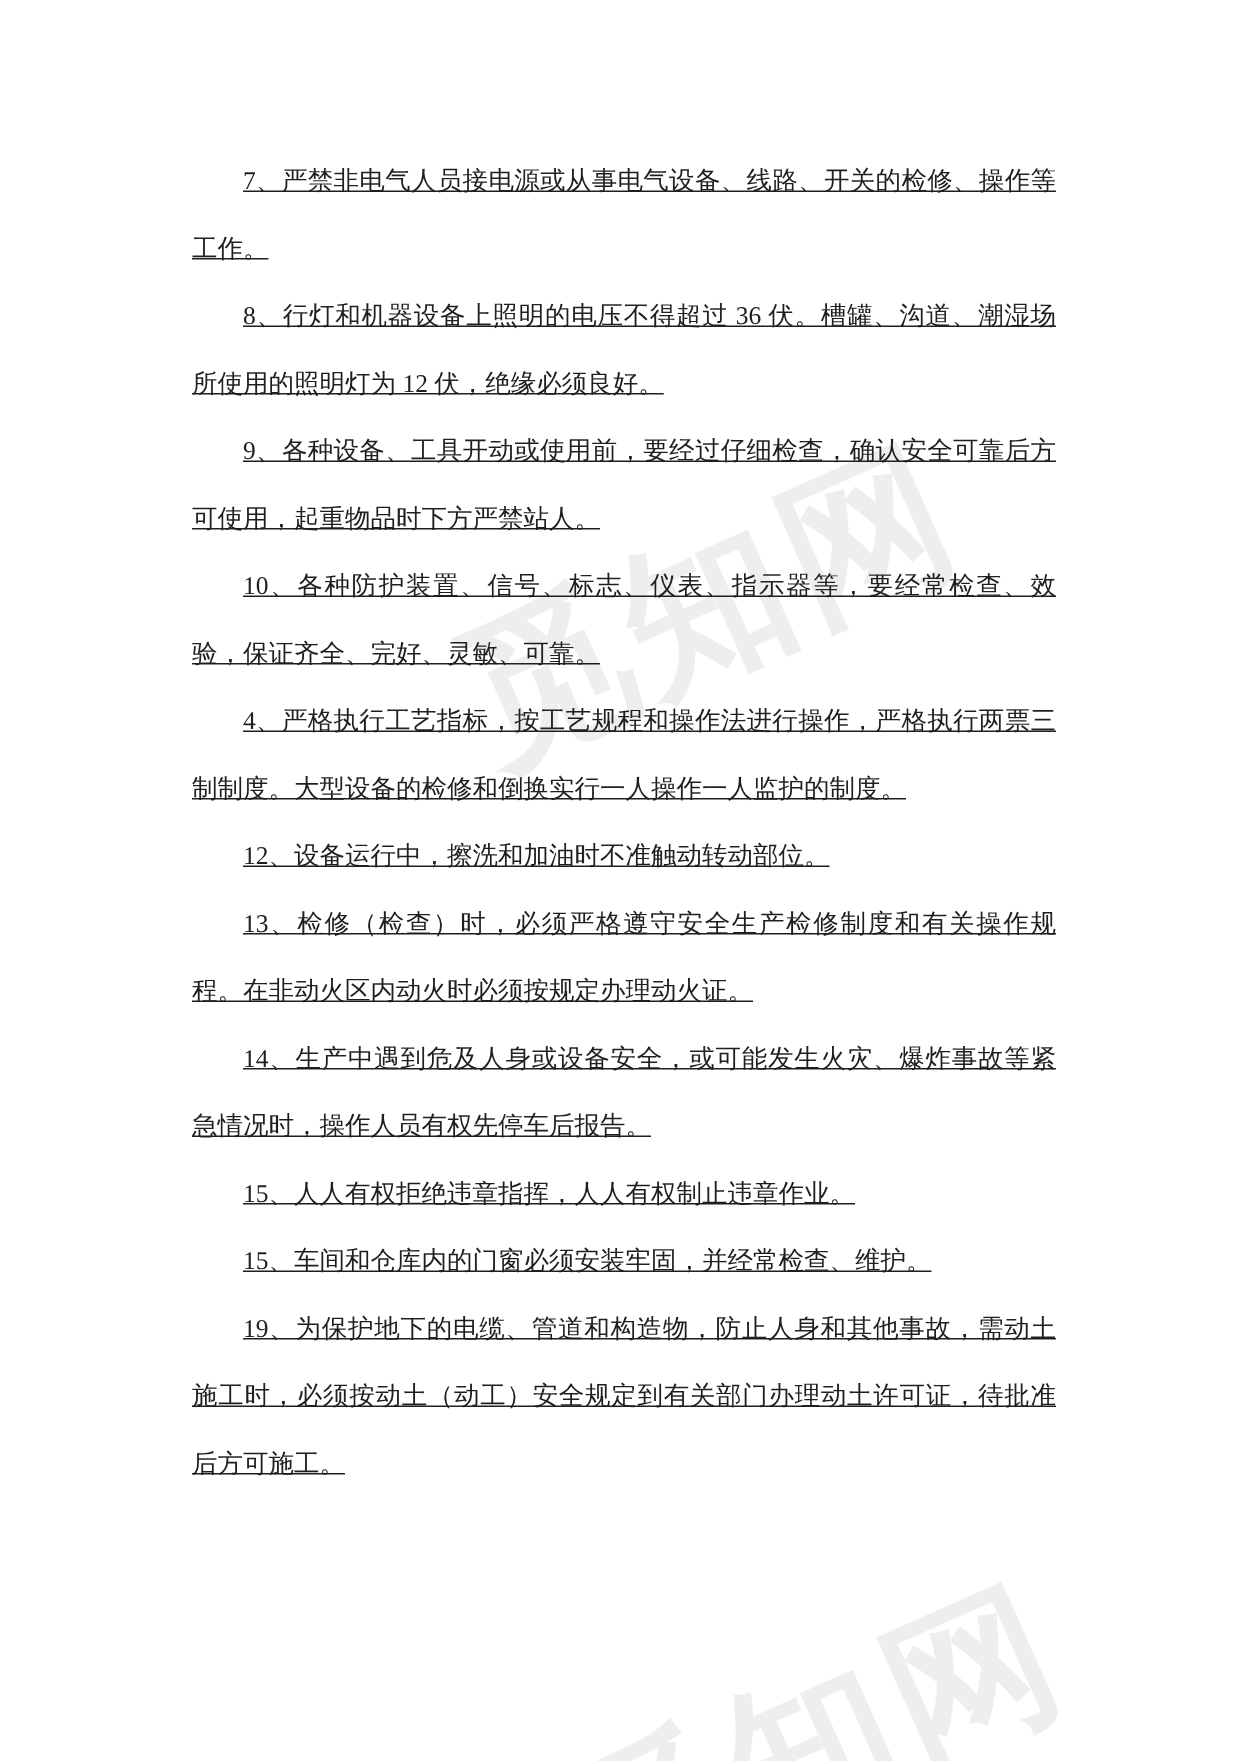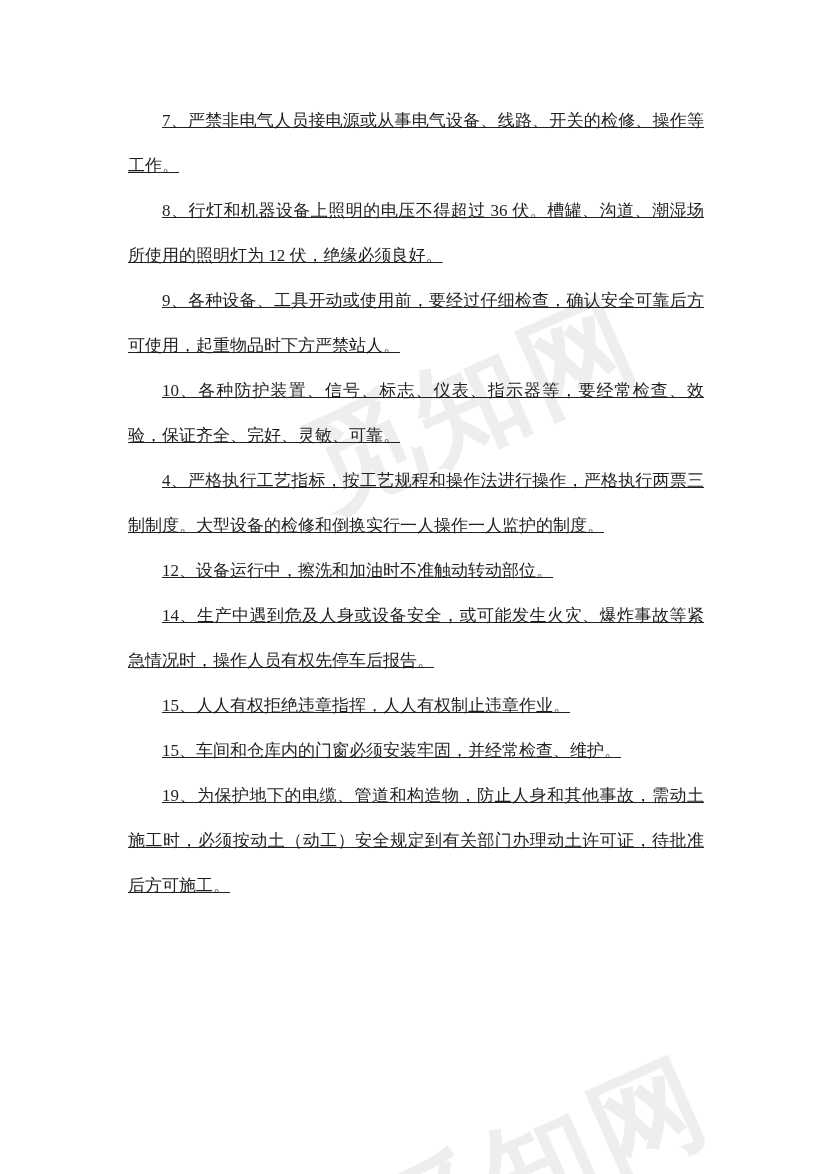--- a/index.html
+++ b/index.html
@@ -64,19 +64,20 @@
 
   <div class="watermark wm-bottom">觅知网</div>
 
   <div class="content">
     <p>7、严禁非电气人员接电源或从事电气设备、线路、开关的检修、操作等工作。</p>
     <p>8、行灯和机器设备上照明的电压不得超过 36 伏。槽罐、沟道、潮湿场所使用的照明灯为 12 伏，绝缘必须良好。</p>
     <p>9、各种设备、工具开动或使用前，要经过仔细检查，确认安全可靠后方可使用，起重物品时下方严禁站人。</p>
     <p>10、各种防护装置、信号、标志、仪表、指示器等，要经常检查、效验，保证齐全、完好、灵敏、可靠。</p>
     <p>4、严格执行工艺指标，按工艺规程和操作法进行操作，严格执行两票三制制度。大型设备的检修和倒换实行一人操作一人监护的制度。</p>
     <p>12、设备运行中，擦洗和加油时不准触动转动部位。</p>
+    <p>13、检修（检查）时，必须严格遵守安全生产检修制度和有关操作规程。在非动火区内动火时必须按规定办理动火证。</p>
     <p>14、生产中遇到危及人身或设备安全，或可能发生火灾、爆炸事故等紧急情况时，操作人员有权先停车后报告。</p>
     <p>15、人人有权拒绝违章指挥，人人有权制止违章作业。</p>
     <p>15、车间和仓库内的门窗必须安装牢固，并经常检查、维护。</p>
     <p>19、为保护地下的电缆、管道和构造物，防止人身和其他事故，需动土施工时，必须按动土（动工）安全规定到有关部门办理动土许可证，待批准后方可施工。</p>
   </div>
 
 </div>
 
 </body></html>

